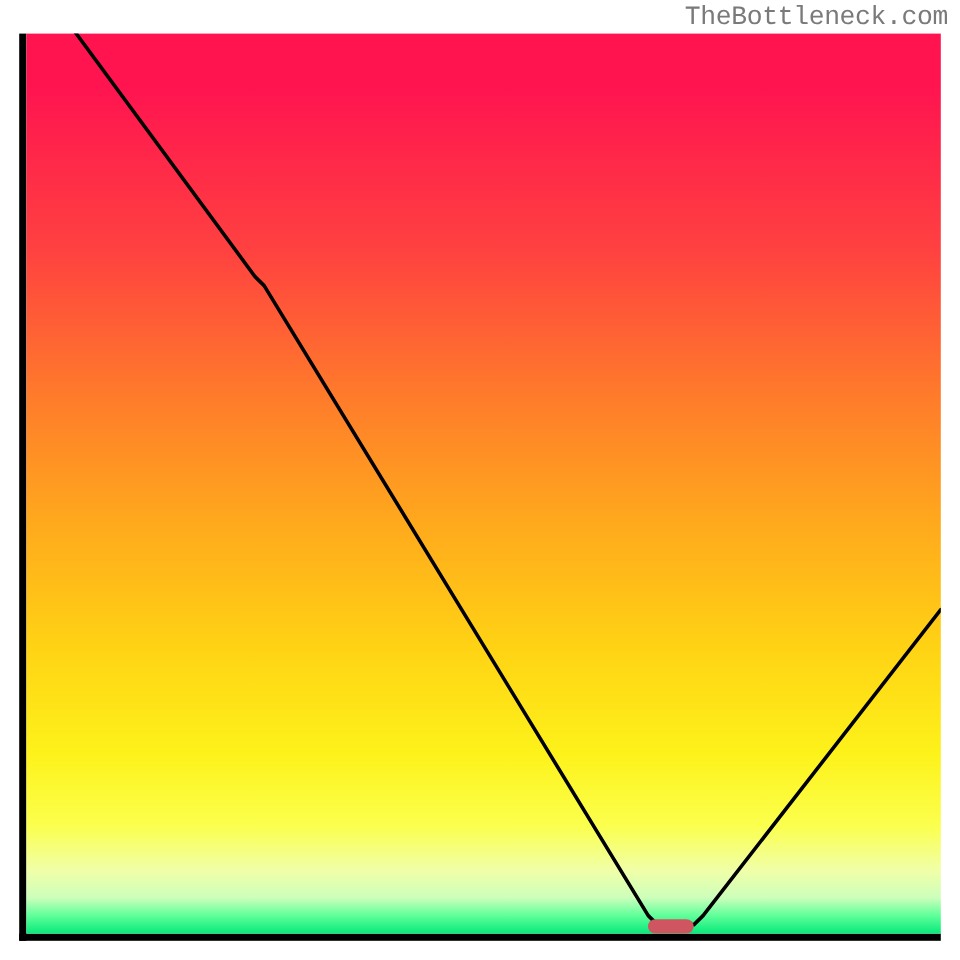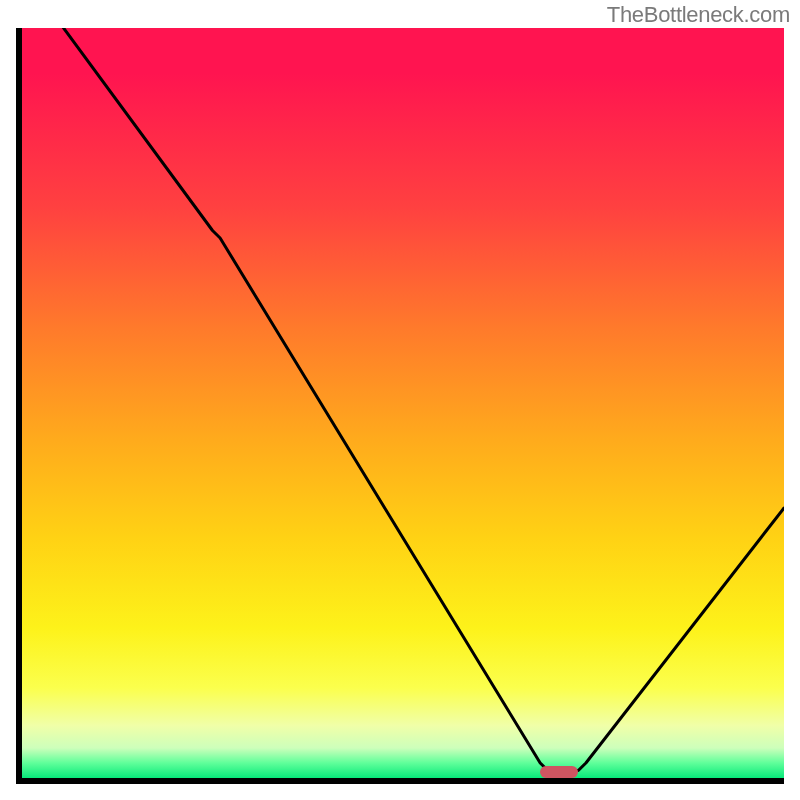--- a/index.html
+++ b/index.html
@@ -7,20 +7,21 @@
     padding: 0;
     width: 800px;
     height: 800px;
     background: #ffffff;
     font-family: Arial, Helvetica, sans-serif;
   }
   .container {
     position: relative;
     width: 800px;
     height: 800px;
+    font-family: Liberation Mono, monospace;
   }
   .watermark {
     position: absolute;
     top: 2px;
     right: 10px;
     color: #7a7a7a;
     font-size: 22px;
     font-weight: 500;
     letter-spacing: -0.3px;
   }

